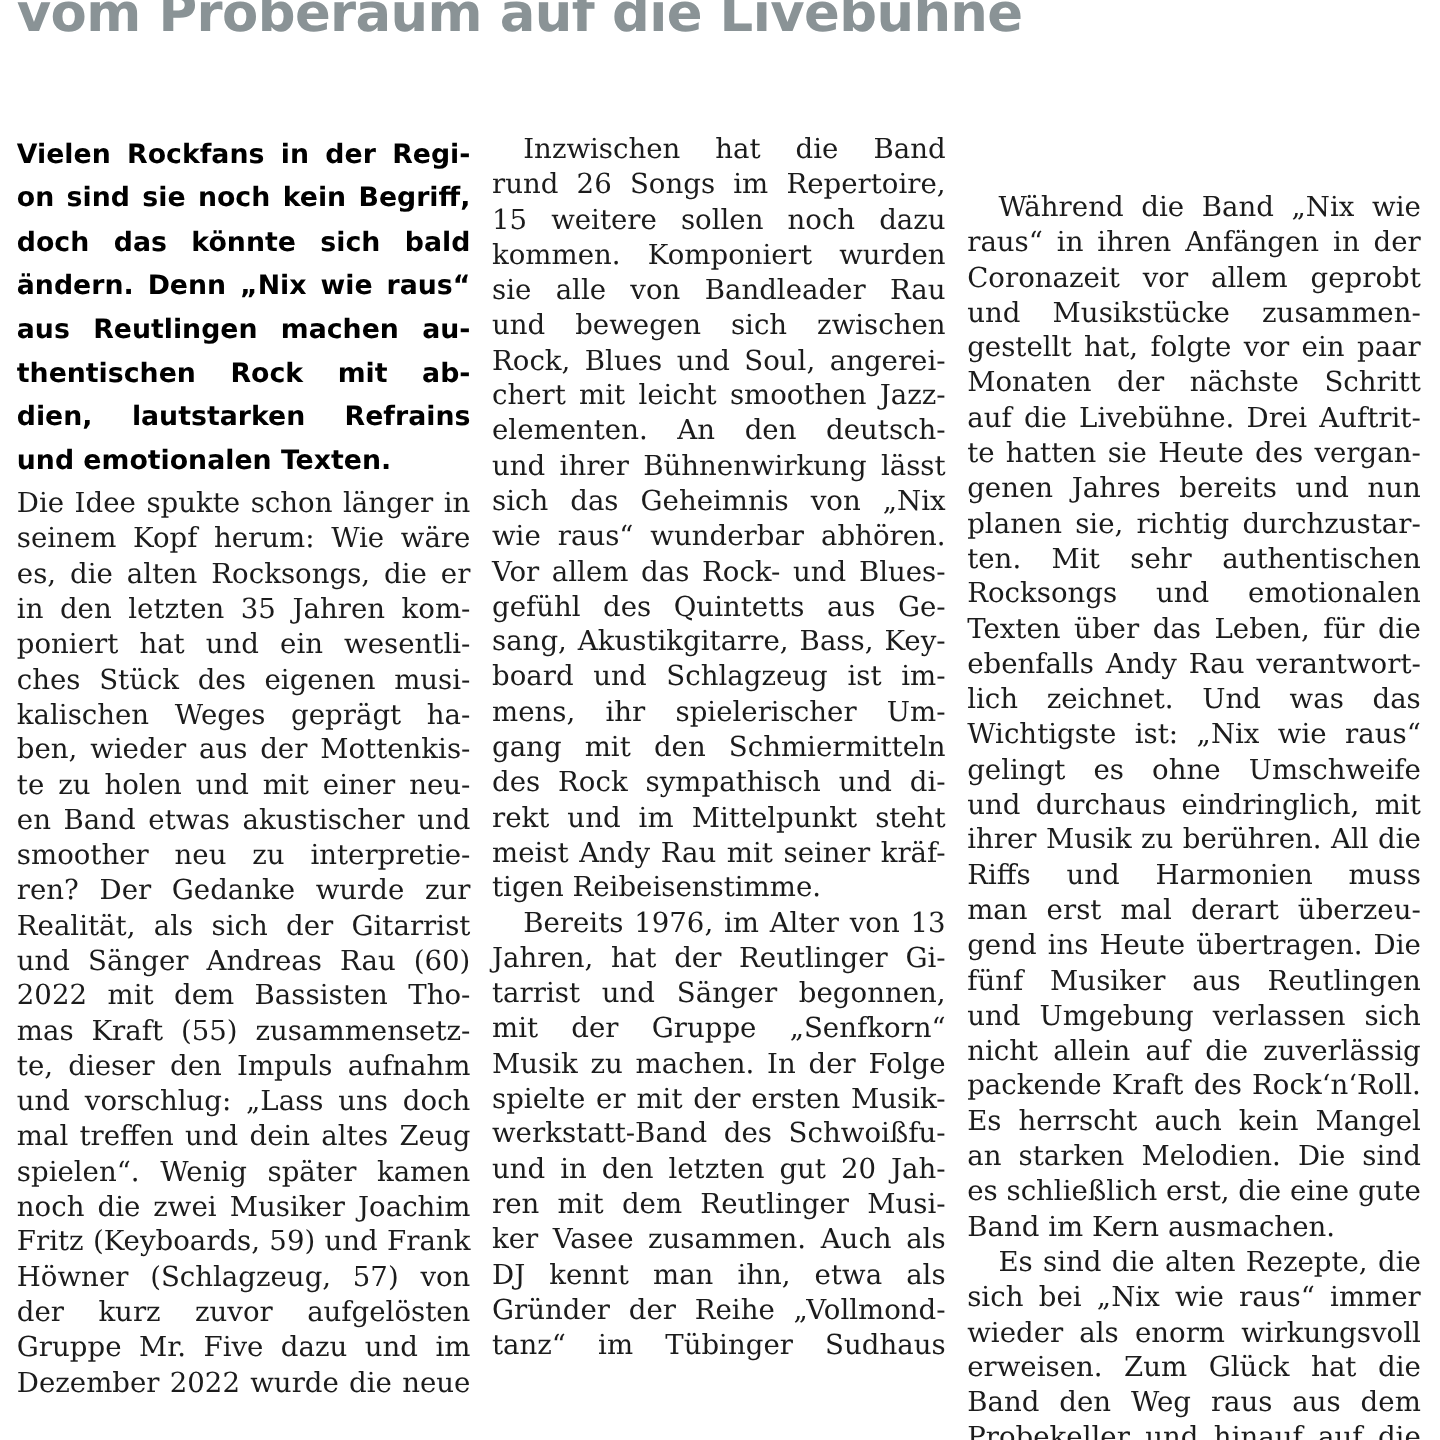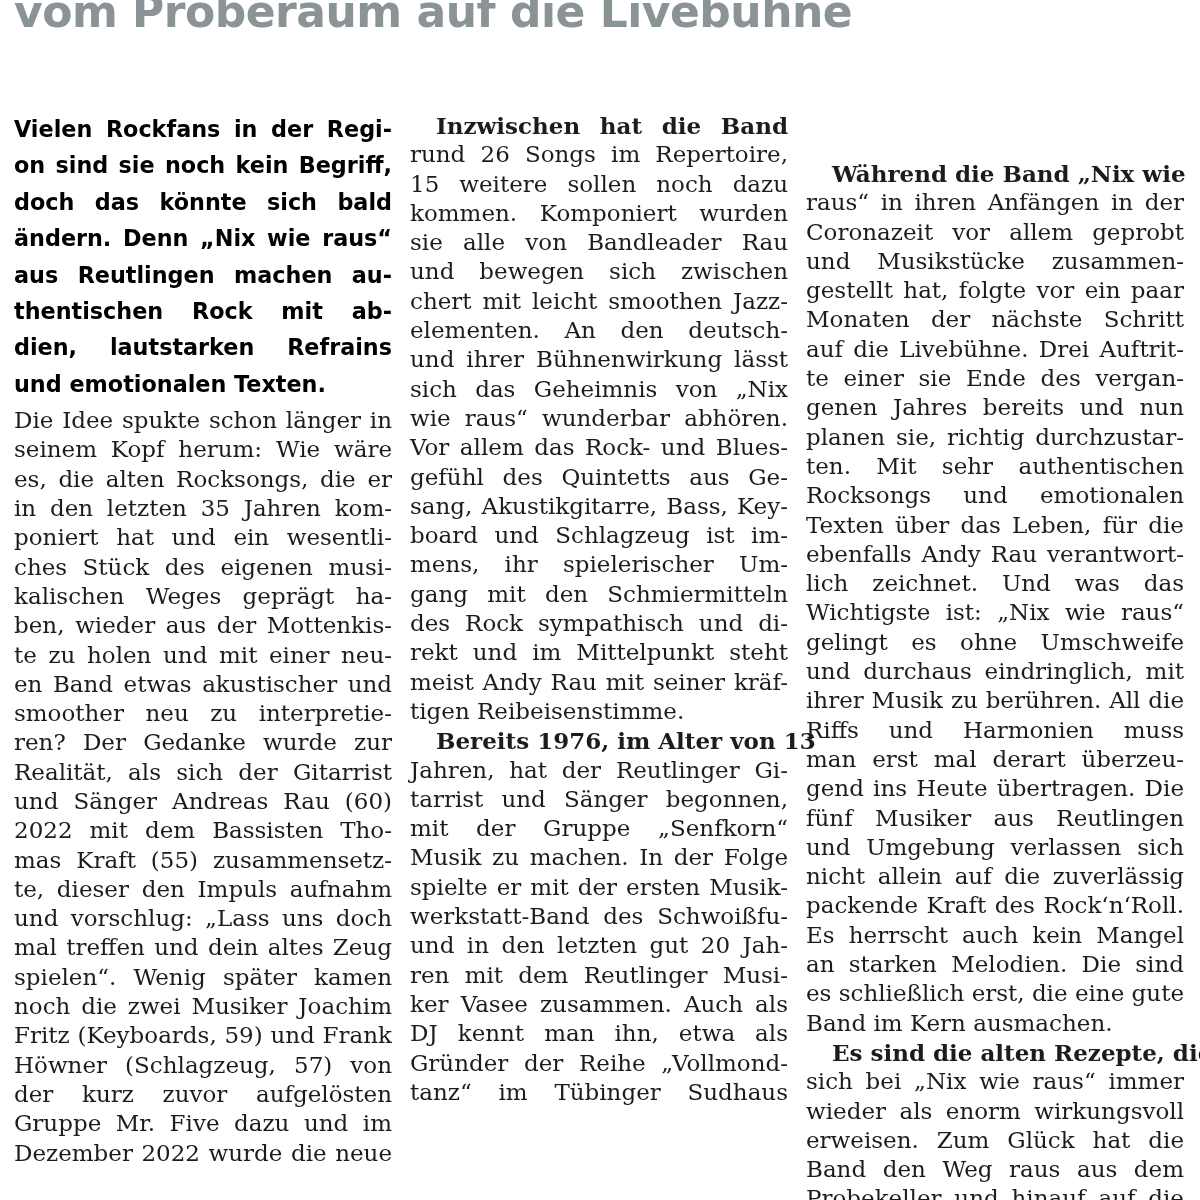--- a/index.html
+++ b/index.html
@@ -20,21 +20,21 @@
     font-family:"DejaVu Sans", sans-serif; font-weight:bold;
     font-size:22.3px; line-height:36.4px; color:#000000;
     margin:0 0 4px 0;
   }
   .line {
     display:block; height:29.3px; line-height:29.3px;
     text-align:justify; text-align-last:justify; white-space:nowrap;
     overflow:visible;
   }
   .line.last { text-align-last:left; }
-  .line.indent { padding-left:26px;font-weight:bold; }
+  .line.indent { padding-left:26px; }
   .lead .line { height:36.4px; line-height:36.4px; }
   .author { font-family:"DejaVu Sans", sans-serif; font-style:italic; font-size:16px; float:right; }
 </style>
 </head>
 <body>
 
 <div class="headline">vom Proberaum auf die Livebühne</div>
 
 <div class="col col1">
   <div class="lead" id="lead">
@@ -78,20 +78,21 @@
 </div>
 
 <div class="col col2">
   <div id="c2">
       <span class="line indent">Inzwischen hat die Band</span>
       <span class="line">rund 26 Songs im Repertoire,</span>
       <span class="line">15 weitere sollen noch dazu</span>
       <span class="line">kommen. Komponiert wurden</span>
       <span class="line">sie alle von Bandleader Rau</span>
       <span class="line">und bewegen sich zwischen</span>
+      <span class="line">Rock, Blues und Soul, angerei-</span>
       <span class="line">chert mit leicht smoothen Jazz-</span>
       <span class="line">elementen. An den deutsch-</span>
       <span class="line">und ihrer Bühnenwirkung lässt</span>
       <span class="line">sich das Geheimnis von „Nix</span>
       <span class="line">wie raus“ wunderbar abhören.</span>
       <span class="line">Vor allem das Rock- und Blues-</span>
       <span class="line">gefühl des Quintetts aus Ge-</span>
       <span class="line">sang, Akustikgitarre, Bass, Key-</span>
       <span class="line">board und Schlagzeug ist im-</span>
       <span class="line">mens, ihr spielerischer Um-</span>
@@ -118,21 +119,21 @@
 
 <div class="col col3">
   <div id="c3">
       <span class="line indent">Während die Band „Nix wie</span>
       <span class="line">raus“ in ihren Anfängen in der</span>
       <span class="line">Coronazeit vor allem geprobt</span>
       <span class="line">und Musikstücke zusammen-</span>
       <span class="line">gestellt hat, folgte vor ein paar</span>
       <span class="line">Monaten der nächste Schritt</span>
       <span class="line">auf die Livebühne. Drei Auftrit-</span>
-      <span class="line">te einer sie Ende des vergan-</span>
+      <span class="line">te hatten sie Heute des vergan-</span>
       <span class="line">genen Jahres bereits und nun</span>
       <span class="line">planen sie, richtig durchzustar-</span>
       <span class="line">ten. Mit sehr authentischen</span>
       <span class="line">Rocksongs und emotionalen</span>
       <span class="line">Texten über das Leben, für die</span>
       <span class="line">ebenfalls Andy Rau verantwort-</span>
       <span class="line">lich zeichnet. Und was das</span>
       <span class="line">Wichtigste ist: „Nix wie raus“</span>
       <span class="line">gelingt es ohne Umschweife</span>
       <span class="line">und durchaus eindringlich, mit</span>

